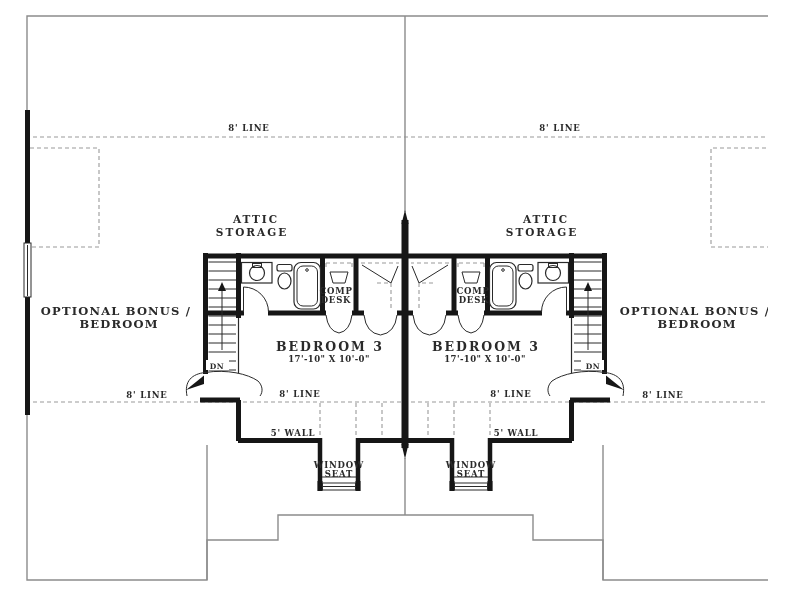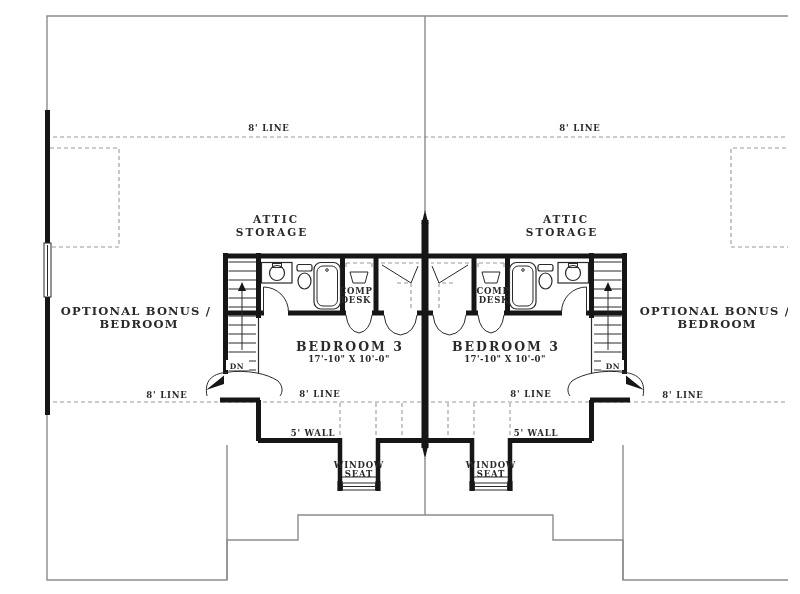--- a/index.html
+++ b/index.html
@@ -1,20 +1,20 @@
 <!DOCTYPE html>
 <html style="--wall: #161616; --ink: #2a2a2a; --outline: #8c8c8c; --dashed: #9a9a9a; --bg: #ffffff;"><head>
 <meta charset="utf-8">
 <style>
   :root{
     --wall:#161616; --ink:#2a2a2a; --outline:#8c8c8c; --dashed:#9a9a9a; --bg:#ffffff;
   }
   html,body{margin:0;padding:0;background:var(--bg);}
   .stage{position:relative;width:768px;height:594px;background:var(--bg);overflow:hidden;
-         font-family:"DejaVu Serif", serif;margin-left:20px;}
+         font-family:"DejaVu Serif", serif;}
   svg{display:block}
   
   .w{stroke:var(--wall);stroke-width:5;fill:none;stroke-linecap:butt}
   .w4{stroke:var(--wall);stroke-width:4.5;fill:none}
   .t{stroke:var(--ink);stroke-width:1.2;fill:none}
   .t2{stroke:var(--ink);stroke-width:1;fill:none}
   .o{stroke:var(--outline);stroke-width:1.4;fill:none}
   .d{stroke:var(--dashed);stroke-width:1.1;fill:none;stroke-dasharray:4 3}
   .fw{fill:var(--wall);stroke:none}
   .wh{fill:#ffffff}

